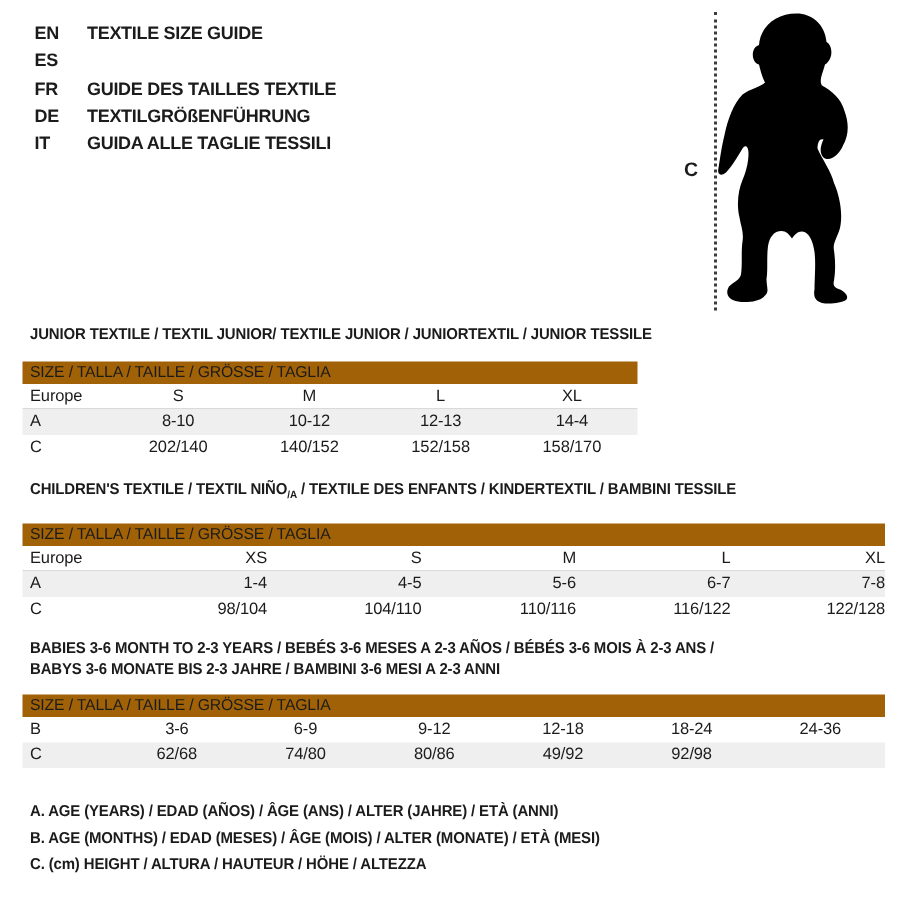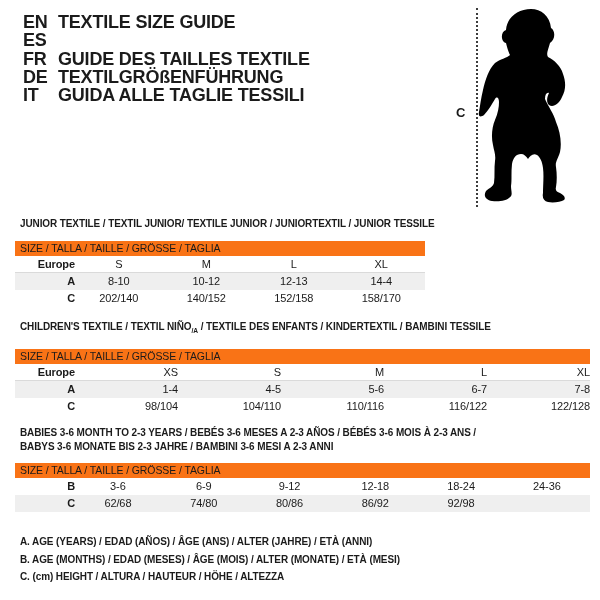--- a/index.html
+++ b/index.html
@@ -3,38 +3,38 @@
 <meta charset="utf-8">
 <style>
   html,body{margin:0;padding:0;}
   body{
     width:600px;height:600px;position:relative;overflow:hidden;
     background:#ffffff;color:#1b1b1b;
     font-family:"Liberation Sans", sans-serif;
   }
   
   .lang-header{position:absolute;left:23px;top:13px;}
-  .lang-line{display:flex;font-weight:bold;font-size:18px;line-height:18.3px;letter-spacing:-0.2px;white-space:nowrap;}
+  .lang-line{display:flex;font-weight:bold;font-size:12px;line-height:18.3px;letter-spacing:-0.2px;white-space:nowrap;}
   .lang-code{width:35px;flex:0 0 35px;}
   
   .measure-line{position:absolute;left:476px;top:8px;height:199px;width:0;border-left:2px dotted #3c3c3c;}
   .measure-label{position:absolute;left:456px;top:105px;font-weight:bold;font-size:13px;}
   .baby-svg{position:absolute;left:450px;top:0;}
   
   .section{position:absolute;left:15px;width:575px;}
   #sec-junior{top:216px;}
   #sec-children{top:319px;}
   #sec-babies{top:425px;}
   .sec-title{margin-left:5px;font-weight:bold;font-size:10.5px;line-height:14px;letter-spacing:-0.1px;white-space:nowrap;transform:scaleX(0.95);transform-origin:left center;}
   .sec-title sub{font-size:7px;}
   .tbl{margin-top:11px;}
   #sec-babies .tbl{margin-top:10px;}
-  .tbl-head{height:15px;line-height:15px;background:#f97316;font-size:10.5px;padding-left:5px;letter-spacing:-0.1px;}
+  .tbl-head{height:15px;line-height:15px;background:#a16207;font-size:10.5px;padding-left:5px;letter-spacing:-0.1px;}
   .tr{display:flex;height:17px;line-height:17px;font-size:11px;letter-spacing:-0.1px;}
-  .tr .lbl{flex:0 0 60px;width:60px;padding-left:5px;box-sizing:border-box;text-align:right;font-weight:bold;}
+  .tr .lbl{flex:0 0 60px;width:60px;padding-left:5px;box-sizing:border-box;text-align:left;}
   .tr .val{text-align:center;flex:0 0 auto;}
   .sizes-row{border-bottom:1px solid #dadada;box-sizing:border-box;}
   .shaded{background:#efefef;}
   #sec-junior .tbl{width:410px;}
   #sec-junior .val{width:87.5px;}
   #sec-children .tbl{width:575px;}
   #sec-children .val{width:103px;text-align:right;}
   #sec-babies .tbl{width:575px;}
   #sec-babies .val{width:85.8px;}
   
@@ -156,21 +156,21 @@
         <div class="val">9-12</div>
         <div class="val">12-18</div>
         <div class="val">18-24</div>
         <div class="val">24-36</div>
       </div>
       <div class="tr shaded">
         <div class="lbl">C</div>
         <div class="val">62/68</div>
         <div class="val">74/80</div>
         <div class="val">80/86</div>
-        <div class="val">86/92</div>
+        <div class="val">49/92</div>
         <div class="val">92/98</div>
       </div>
     </div>
 </div>
 
 <div class="footnotes">
     <div>A. AGE (YEARS) / EDAD (AÑOS) / ÂGE (ANS) / ALTER (JAHRE) / ETÀ (ANNI)</div>
     <div>B. AGE (MONTHS) / EDAD (MESES) / ÂGE (MOIS) / ALTER (MONATE) / ETÀ (MESI)</div>
     <div>C. (cm) HEIGHT / ALTURA / HAUTEUR / HÖHE / ALTEZZA</div>
   </div>

